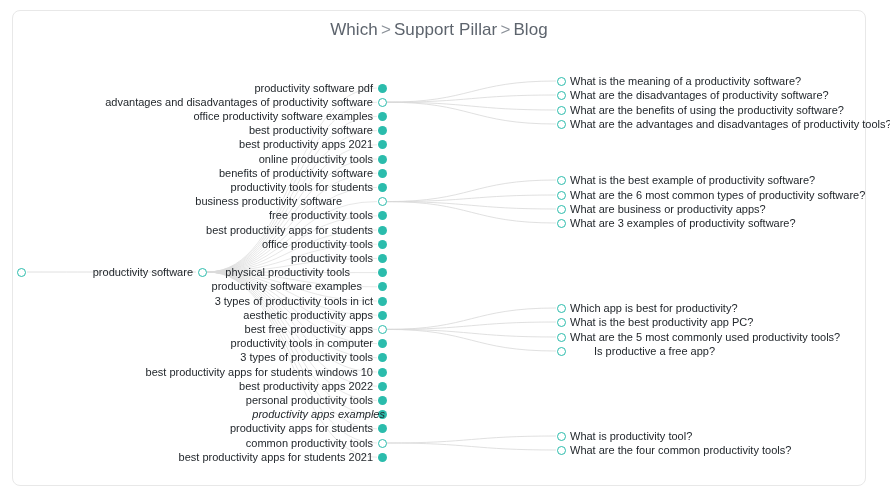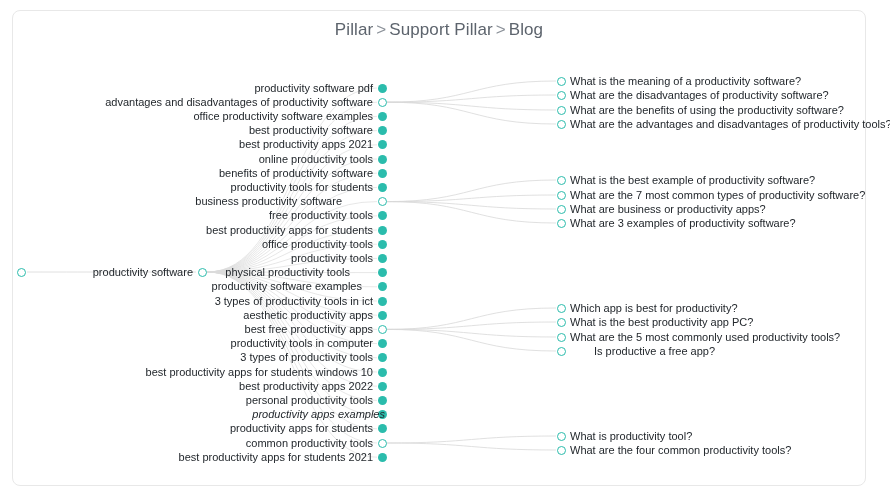--- a/index.html
+++ b/index.html
@@ -57,21 +57,21 @@
     white-space:nowrap;
     line-height:11px;
   }
   .lbl.left{text-align:right;}
   .lbl.right{text-align:left;}
 </style>
 </head>
 <body>
 
 <div id="card">
-  <div id="breadcrumb"><span class="crumb">Pillar</span><span class="sep">&gt;</span><span class="crumb">Support Pillar</span><span class="sep">&gt;</span><span class="crumb">Blog</span></div>
+  <div id="breadcrumb"><span class="crumb">Which</span><span class="sep">&gt;</span><span class="crumb">Support Pillar</span><span class="sep">&gt;</span><span class="crumb">Blog</span></div>
 </div>
 
 <svg id="graph" width="890" height="500" viewBox="0 0 890 500" xmlns="http://www.w3.org/2000/svg">
     <path d="M27,272 C111.5,272 111.5,272 196,272" class="edge"></path>
     <path d="M207,272 C292,272 292,88 377,88" class="edge-fan"></path>
     <path d="M207,272 C292,272 292,102.2 377,102.2" class="edge-fan"></path>
     <path d="M207,272 C292,272 292,116.4 377,116.4" class="edge-fan"></path>
     <path d="M207,272 C292,272 292,130.6 377,130.6" class="edge-fan"></path>
     <path d="M207,272 C292,272 292,144.8 377,144.8" class="edge-fan"></path>
     <path d="M207,272 C292,272 292,159 377,159" class="edge-fan"></path>
@@ -174,21 +174,21 @@
     <div class="lbl right" style="top: 75.5px; left: 570px;">What is the meaning of a productivity software?</div>
     <div class="dot hollow" style="left: 556.5px; top: 90.5px;"></div>
     <div class="lbl right" style="top: 89.5px; left: 570px;">What are the disadvantages of productivity software?</div>
     <div class="dot hollow" style="left: 556.5px; top: 105.5px;"></div>
     <div class="lbl right" style="top: 104.5px; left: 570px;">What are the benefits of using the productivity software?</div>
     <div class="dot hollow" style="left: 556.5px; top: 119.5px;"></div>
     <div class="lbl right" style="top: 118.5px; left: 570px;">What are the advantages and disadvantages of productivity tools?</div>
     <div class="dot hollow" style="left: 556.5px; top: 175.5px;"></div>
     <div class="lbl right" style="top: 174.5px; left: 570px;">What is the best example of productivity software?</div>
     <div class="dot hollow" style="left: 556.5px; top: 190.5px;"></div>
-    <div class="lbl right" style="top: 189.5px; left: 570px;">What are the 7 most common types of productivity software?</div>
+    <div class="lbl right" style="top: 189.5px; left: 570px;">What are the 6 most common types of productivity software?</div>
     <div class="dot hollow" style="left: 556.5px; top: 204.5px;"></div>
     <div class="lbl right" style="top: 203.5px; left: 570px;">What are business or productivity apps?</div>
     <div class="dot hollow" style="left: 556.5px; top: 218.5px;"></div>
     <div class="lbl right" style="top: 217.5px; left: 570px;">What are 3 examples of productivity software?</div>
     <div class="dot hollow" style="left: 556.5px; top: 303.5px;"></div>
     <div class="lbl right" style="top: 302.5px; left: 570px;">Which app is best for productivity?</div>
     <div class="dot hollow" style="left: 556.5px; top: 317.5px;"></div>
     <div class="lbl right" style="top: 316.5px; left: 570px;">What is the best productivity app PC?</div>
     <div class="dot hollow" style="left: 556.5px; top: 332.5px;"></div>
     <div class="lbl right" style="top: 331.5px; left: 570px;">What are the 5 most commonly used productivity tools?</div>

